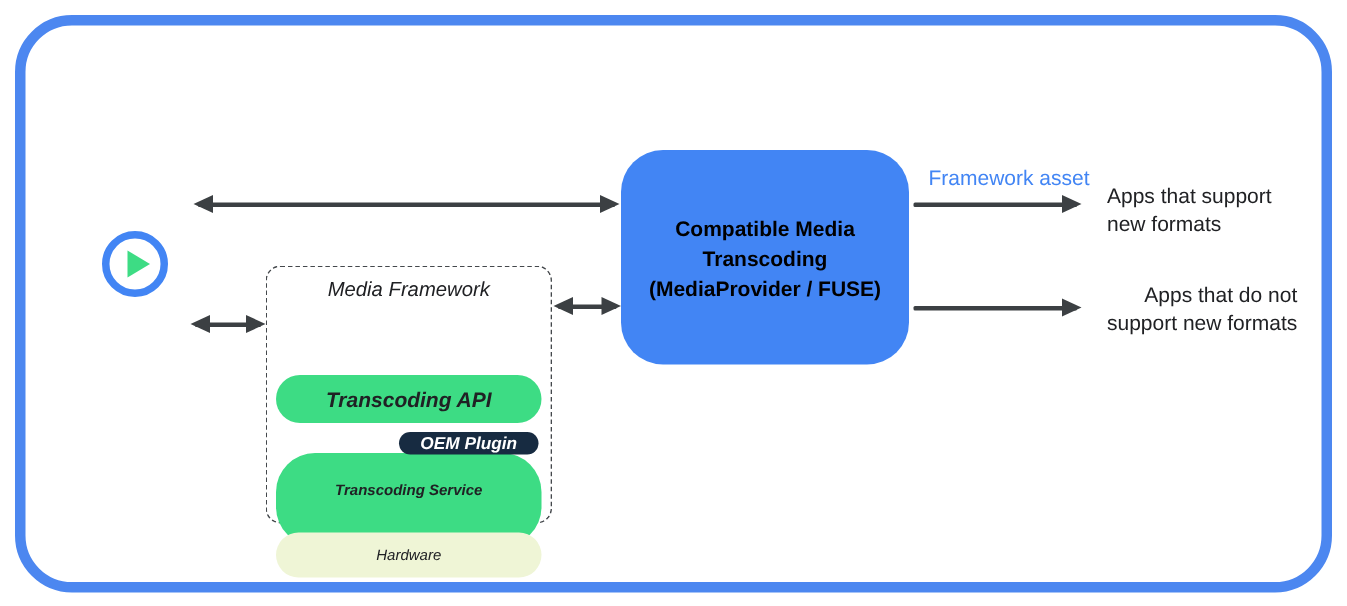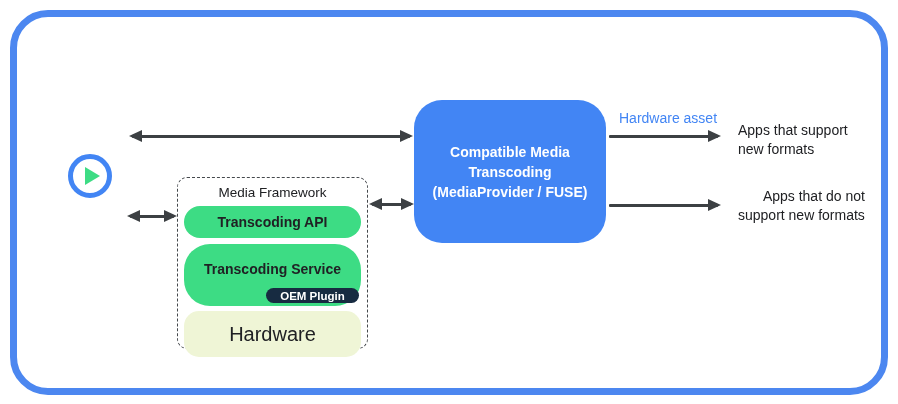--- a/index.html
+++ b/index.html
@@ -44,39 +44,39 @@
   .arrow .head.right{right:-1px;border-left:13px solid var(--arrow-gray);}
   .arrow .head.left{left:-1px;border-right:13px solid var(--arrow-gray);}
   .arrow-top-long{left:130px;top:136px;width:282px;}
   .arrow-video-framework{left:128px;top:216px;width:48px;}
   .arrow-framework-transcoding{left:370px;top:204px;width:43px;}
   .arrow-original{left:607px;top:136px;width:113px;}
   .arrow-transcoded{left:607px;top:205px;width:113px;}
   
   .mf-box{
     position:absolute;left:177px;top:177px;width:191px;height:172px;box-sizing:border-box;
-    border:1.5px dashed #44484c;border-radius:10px;
+    border:1.5px dashed #44484c;border-radius:10px;font-style:italic;
   }
   .mf-title{position:absolute;left:0;top:7px;width:100%;text-align:center;font-size:13.5px;}
   .pill{
     position:absolute;left:6px;right:6px;display:flex;align-items:center;justify-content:center;
-    box-sizing:border-box;text-align:right;
+    box-sizing:border-box;text-align:right;margin-top:44px;
   }
   .pill-api{top:28px;height:32px;border-radius:16px;background:var(--green);font-weight:bold;font-size:14px;}
-  .pill-service{top:66px;height:62px;border-radius:26px;background:var(--green);font-weight:bold;font-size:14px;padding-bottom:12px;}
+  .pill-service{top:80px;height:62px;border-radius:26px;background:var(--green);font-weight:bold;font-size:10px;padding-bottom:12px;}
   .pill-oem{
     position:absolute;left:auto;right:8px;top:110px;width:93px;height:15px;border-radius:12px;
     background:var(--navy);color:#fff;font-weight:bold;font-size:11.5px;
     display:flex;align-items:center;justify-content:center;
   }
-  .pill-hardware{top:133px;height:46px;border-radius:15px;background:var(--pale-yellow);font-size:20px;}
+  .pill-hardware{top:133px;height:30px;border-radius:15px;background:var(--pale-yellow);font-size:10px;}
   
   .center-box{
     position:absolute;left:414px;top:100px;width:192px;height:143px;border-radius:28px;
-    background:var(--box-blue);color:#ffffff;font-weight:bold;font-size:14px;line-height:20px;
+    background:var(--box-blue);color:#000000;font-weight:bold;font-size:14px;line-height:20px;
     display:flex;align-items:center;justify-content:center;text-align:center;white-space:pre-line;
   }
   
   .asset-label{position:absolute;font-size:14px;color:var(--label-blue);}
   .asset-original{left:619px;top:110px;}
   .asset-transcoded{left:617px;top:213px;}
   .apps-label{position:absolute;left:738px;font-size:14px;line-height:19px;white-space:pre-line;color:var(--text-dark);}
   .apps-support{top:121px;}
   .apps-no-support{top:187px;text-align:right;}
 </style>
@@ -120,19 +120,19 @@
     <div class="pill pill-api">Transcoding API</div>
     <div class="pill pill-service">Transcoding Service</div>
     <div class="pill-oem">OEM Plugin</div>
     <div class="pill pill-hardware">Hardware</div>
   </div>
 
   <div class="center-box">Compatible Media
 Transcoding
 (MediaProvider / FUSE)</div>
 
-  <div class="asset-label asset-original">Hardware asset</div>
+  <div class="asset-label asset-original">Framework asset</div>
   <div class="apps-label apps-support">Apps that support
 new formats</div>
   <div class="apps-label apps-no-support">Apps that do not
 support new formats</div>
 
 </div>
 
 </body></html>

